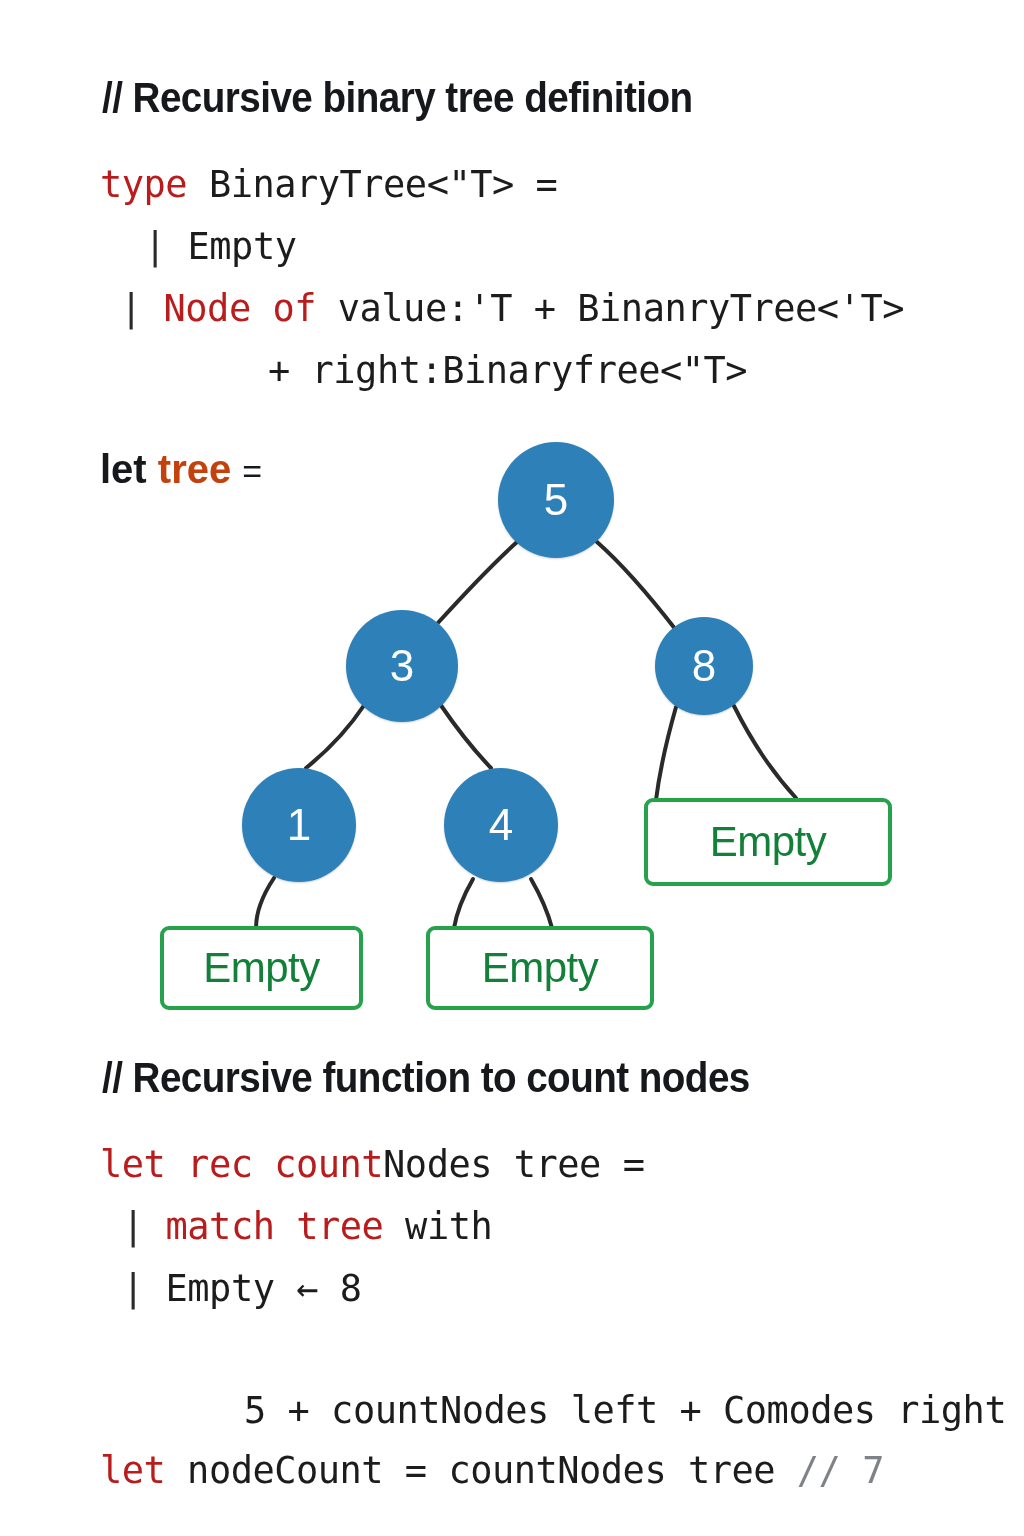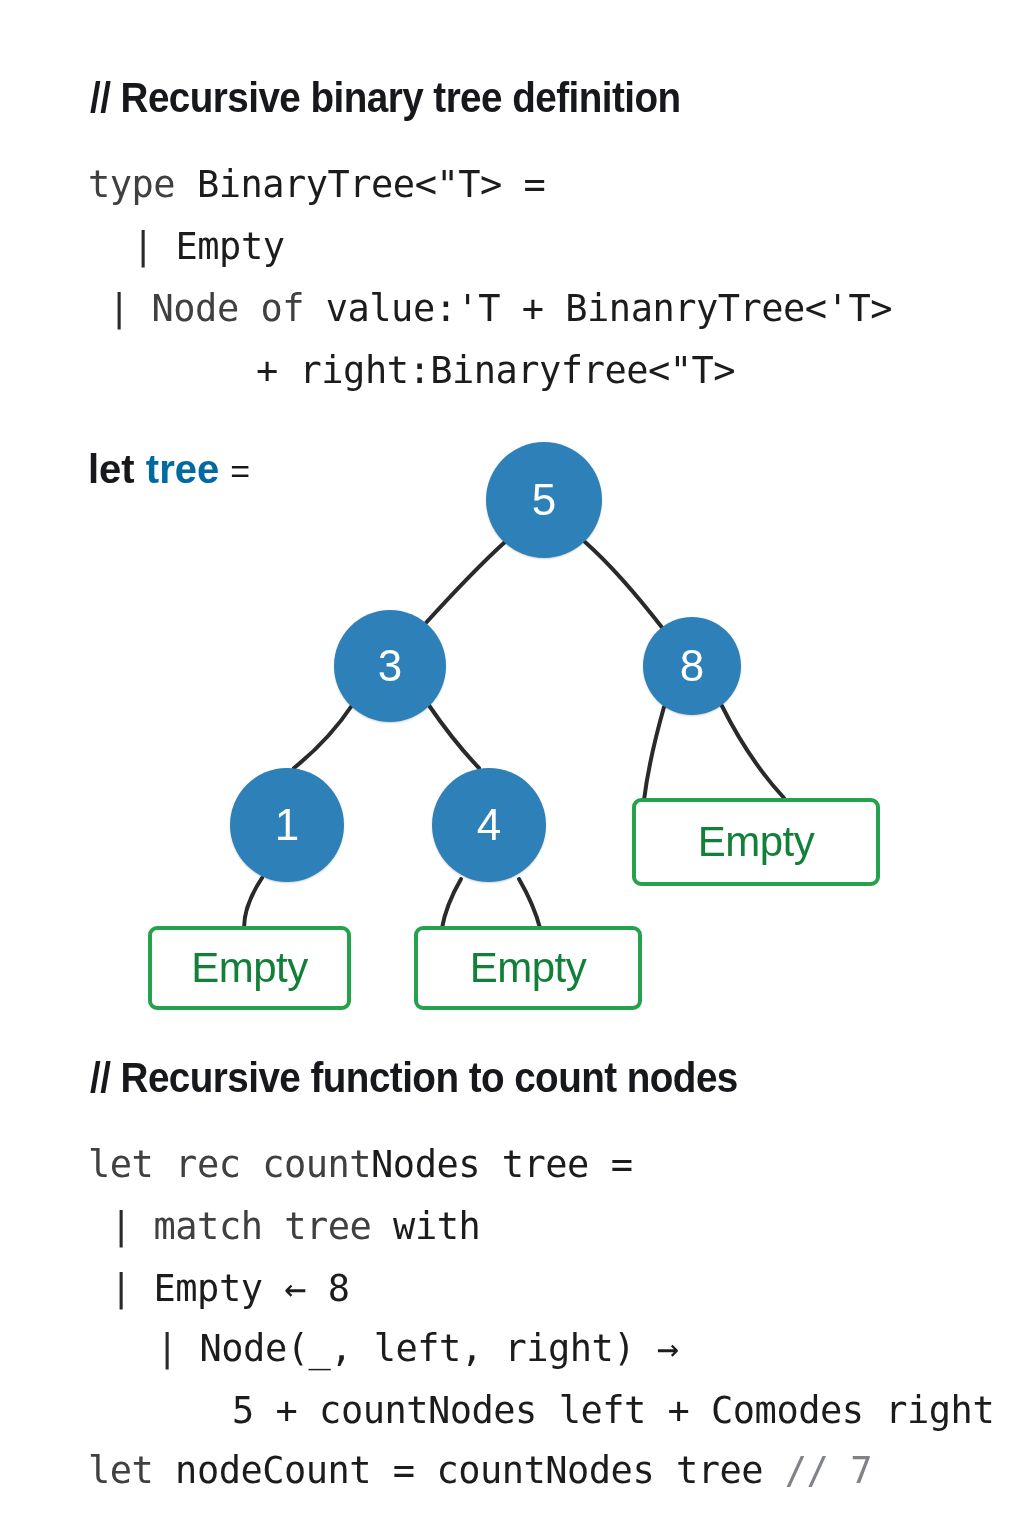--- a/index.html
+++ b/index.html
@@ -11,21 +11,21 @@
     width: 1024px;
     height: 1536px;
     position: relative;
     overflow: hidden;
     font-family: "Liberation Sans", sans-serif;
     -webkit-font-smoothing: antialiased;
   }
 
   .canvas {
     position: absolute;
-    left: 4px; top: 0;
+    left: 16px; top: 0;
     width: 912px;
     height: 1536px;
   }
 
   
   .comment-heading {
     position: absolute;
     font-family: "Liberation Sans Narrow", "Liberation Sans", sans-serif;
     font-weight: bold;
     font-size: 42px;
@@ -38,34 +38,34 @@
 
   
   .code-line {
     position: absolute;
     font-family: "DejaVu Sans Mono", "Liberation Mono", monospace;
     font-size: 37px;
     color: #1c1c1c;
     white-space: pre;
     letter-spacing: -0.5px;
   }
-  .kw { color: #404040; }
+  .kw { color: #b91c1c; }
   .cmt { color: #7f8287; }
   .bar { color: #2a2a2a; }
 
   
   .let-tree {
     position: absolute;
     white-space: nowrap;
     font-family: "Liberation Sans Narrow", "Liberation Sans", sans-serif;
     font-size: 40px;
     font-weight: bold;
     color: #16181c;
   }
-  .let-tree .t-kw { color: #0369a1; }
+  .let-tree .t-kw { color: #c2410c; }
   .let-tree .t-eq {
     font-weight: normal;
     font-size: 34px;
     color: #16181c;
   }
 
   
   .tree-area {
     position: absolute;
     left: 0;
@@ -146,17 +146,16 @@
     <div class="empty-box" id="leaf-e-right" style="left: 628px; top: 798px; width: 240px; height: 80px; border-color: rgb(38, 162, 76); color: rgb(19, 128, 58);">Empty</div>
     <div class="empty-box" id="leaf-e-left" style="left: 144px; top: 926px; width: 195px; height: 76px; border-color: rgb(38, 162, 76); color: rgb(19, 128, 58);">Empty</div>
     <div class="empty-box" id="leaf-e-mid" style="left: 410px; top: 926px; width: 220px; height: 76px; border-color: rgb(38, 162, 76); color: rgb(19, 128, 58);">Empty</div>
   </div>
 
   <div class="comment-heading" style="left:86px; top:1054px;">// Recursive function to count nodes</div>
 
   <div class="code-line" id="code-m1" style="left:84px; top:1143px;"><span class="kw">let rec count</span><span>Nodes tree =</span></div>
   <div class="code-line" id="code-m2" style="left:106px; top:1205px;"><span class="bar">|</span><span> </span><span class="kw">match tree</span><span> with</span></div>
   <div class="code-line" id="code-m3" style="left:106px; top:1267px;"><span class="bar">|</span><span> Empty ← 8</span></div>
-  <div class="code-line" id="code-m4" style="left:152px; top:1327px;"><span class="bar">|</span><span> Node(_, left, right) →</span></div>
   <div class="code-line" id="code-m5" style="left:228px; top:1389px;"><span>5 + countNodes left + Comodes right</span></div>
   <div class="code-line" id="code-m6" style="left:84px; top:1449px;text-align:center;"><span class="kw">let</span><span> nodeCount = countNodes tree </span><span class="cmt">// 7</span></div>
 
 </div>
 
 </body></html>

